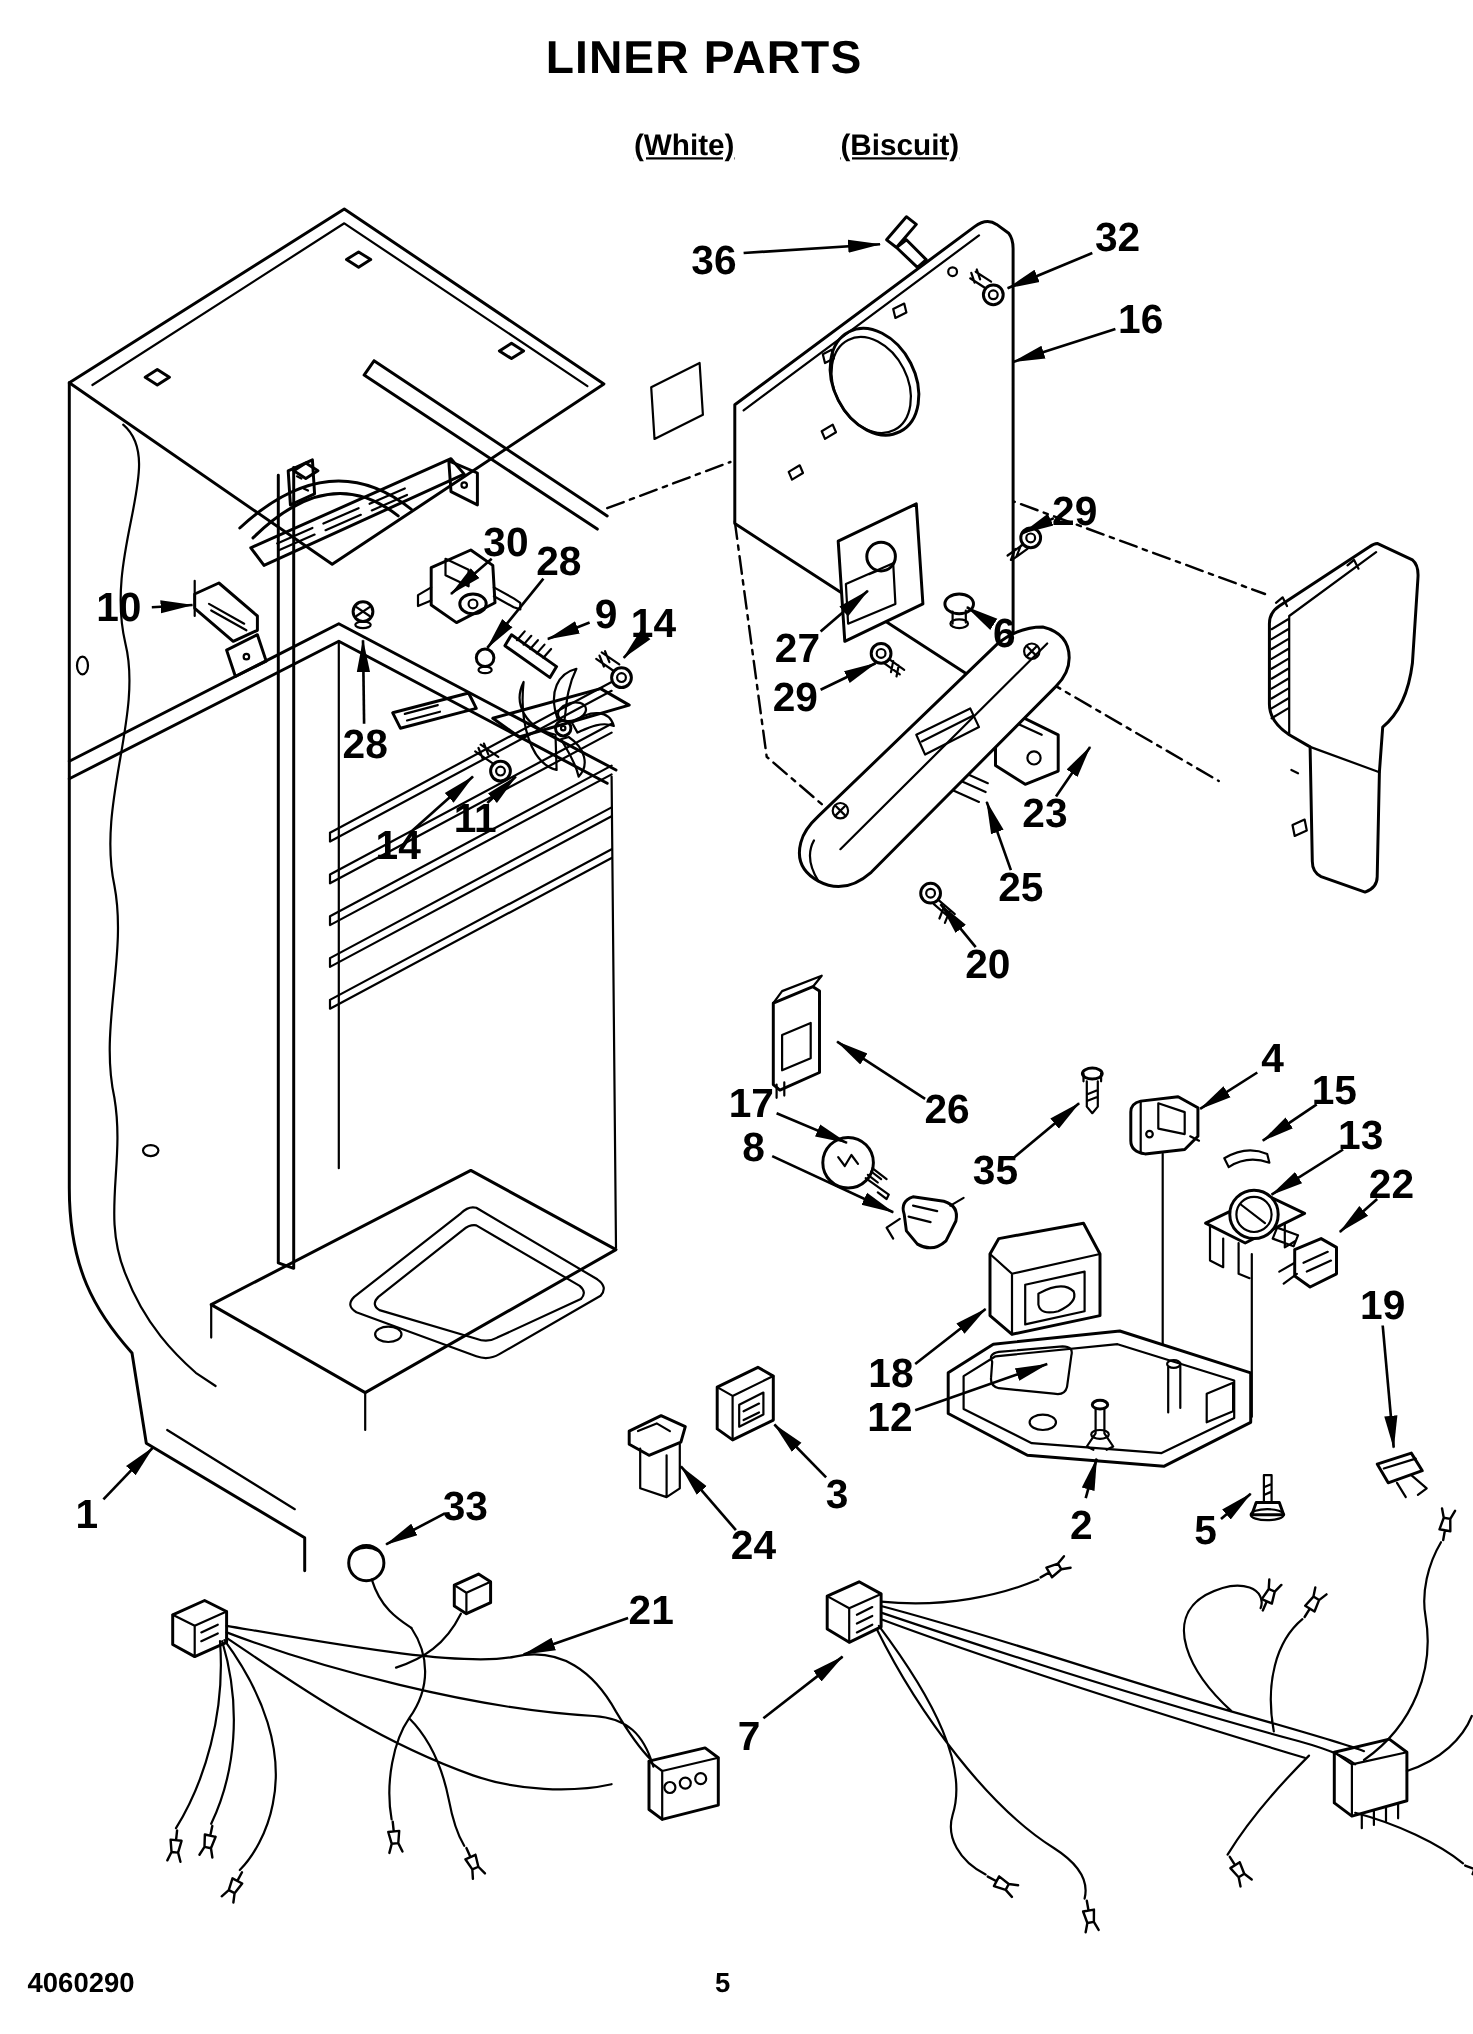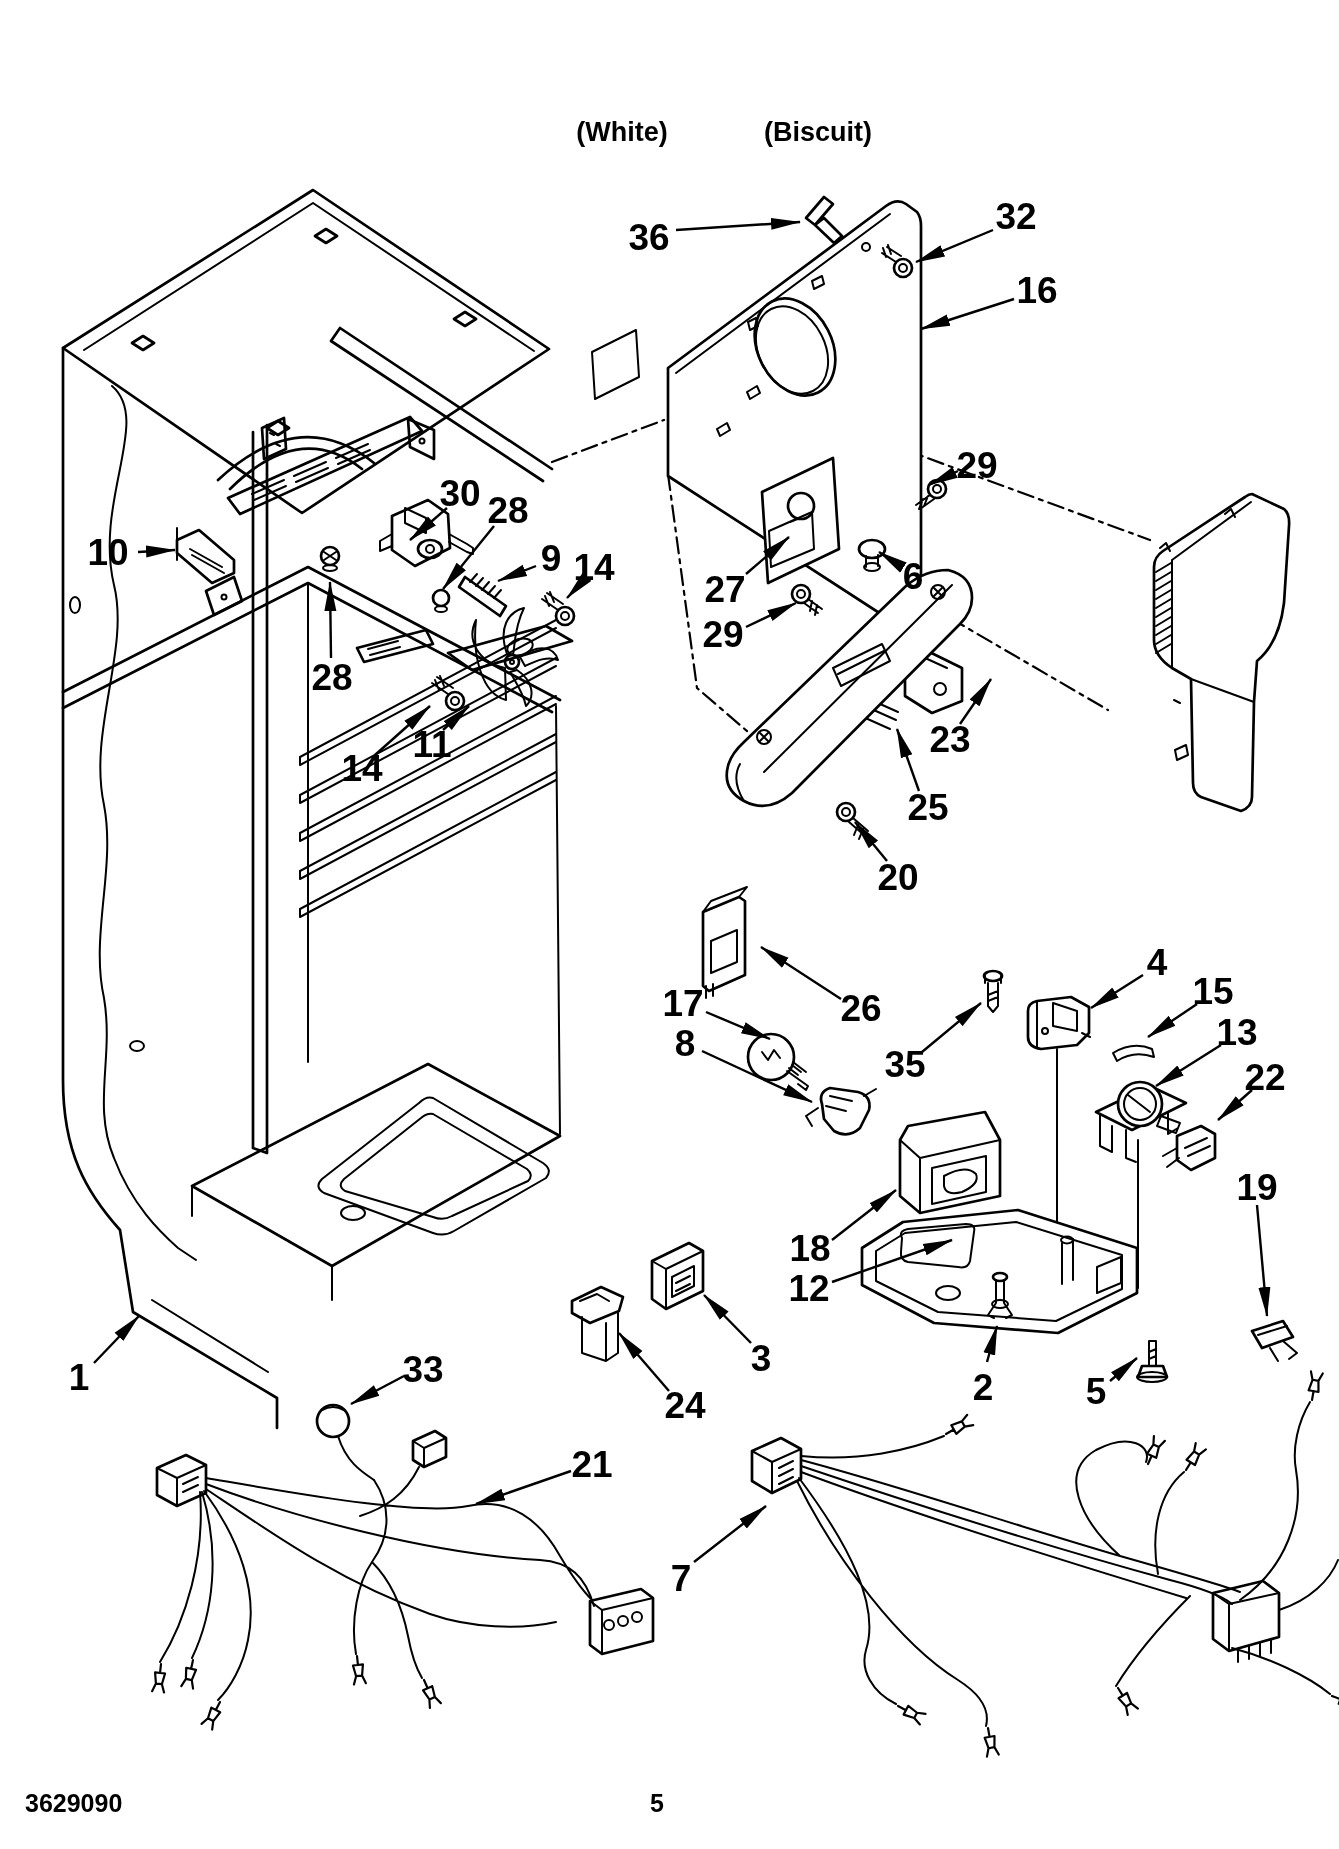--- a/index.html
+++ b/index.html
@@ -4,35 +4,36 @@
 <style>
   html,body{margin:0;padding:0;background:#fff;}
   .page{position:relative;width:1339px;height:1849px;background:#ffffff;overflow:hidden;
         font-family:"Liberation Sans",sans-serif;color:#000;}
   .page svg{position:absolute;left:0;top:0;}
   .hdr-title{position:absolute;top:28px;left:0;width:1280px;text-align:center;
              font-size:42px;font-weight:700;letter-spacing:1px;}
   .hdr-models{position:absolute;top:82px;left:0;width:1292px;text-align:center;
               font-size:28px;font-weight:700;}
   .hdr-color{position:absolute;top:117px;transform:translateX(-50%);
-             font-size:27px;font-weight:700;}
+             font-size:27px;font-weight:700;text-decoration:underline;}
   .cw{left:622px;} .cb{left:818px;}
   .ftr-doc{position:absolute;left:25px;top:1789px;font-size:25px;font-weight:700;}
   .ftr-page{position:absolute;left:650px;top:1789px;font-size:25px;font-weight:700;}
   .art{stroke:#000;fill:none;stroke-width:2.7;stroke-linecap:round;stroke-linejoin:round;}
   .thin{stroke-width:2;}
   .dash{stroke-dasharray:16 6 4 6;stroke-width:2.2;}
   .co-text{font:700 37px "Liberation Sans",sans-serif;fill:#000;}
   .co-line{stroke:#000;stroke-width:2.4;}
 </style>
 </head>
 <body>
 
 <div class="page">
 
+  <div class="hdr-title">LINER PARTS</div>
   <span class="hdr-color cw">(White)</span>
   <span class="hdr-color cb">(Biscuit)</span>
 
   <svg width="1339" height="1849" viewBox="0 0 1339 1849">
     <defs>
       <marker id="arrow" viewBox="0 0 30 16" refX="29" refY="8" markerWidth="30" markerHeight="16" orient="auto" markerUnits="userSpaceOnUse">
         <path d="M0,2 L30,8 L0,14 Z" fill="#000"></path>
       </marker>
       <g id="term">
         <path d="M0,0 L9,0 M9,-5 L20,-3 L20,3 L9,5 L9,-5 M20,-3 L28,-6 M20,3 L28,6" stroke="#000" fill="none" stroke-width="2.2" stroke-linecap="round"></path>
@@ -497,15 +498,15 @@
           <line x1="571" y1="1471" x2="476" y2="1504" class="co-line" marker-end="url(#arrow)"></line>
           <text x="592" y="1464" class="co-text" text-anchor="middle" dominant-baseline="central">21</text>
         </g>
         <g>
           <line x1="694" y1="1562" x2="766" y2="1506" class="co-line" marker-end="url(#arrow)"></line>
           <text x="681" y="1578" class="co-text" text-anchor="middle" dominant-baseline="central">7</text>
         </g>
       </g>
   </svg>
 
-  <div class="ftr-doc">3629090</div>
+  <div class="ftr-doc">4060290</div>
   <div class="ftr-page">5</div>
 </div>
 
 </body></html>

